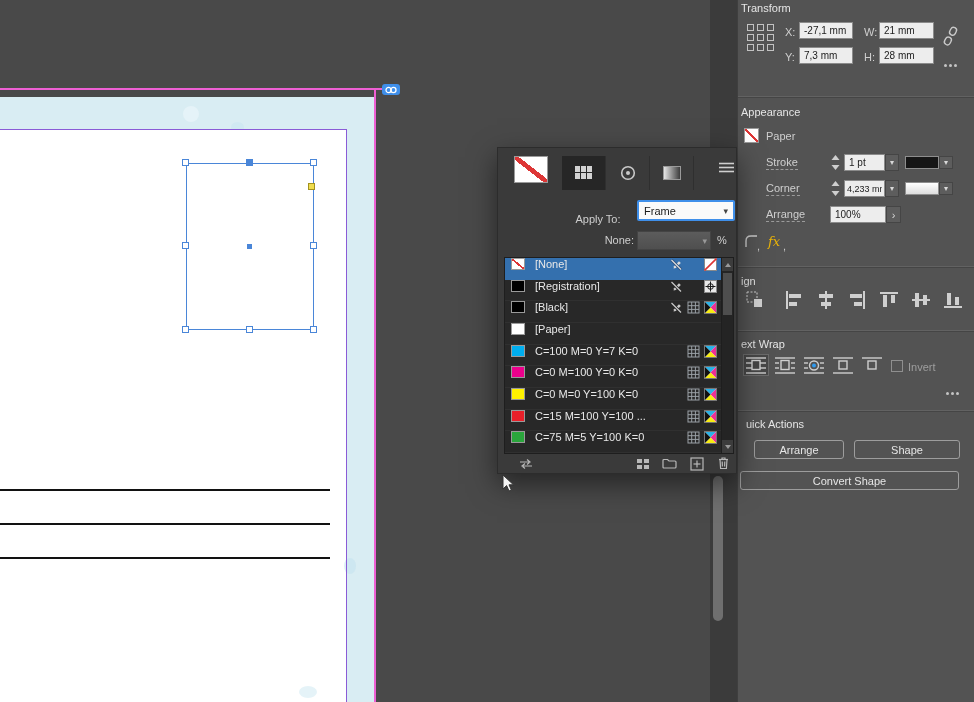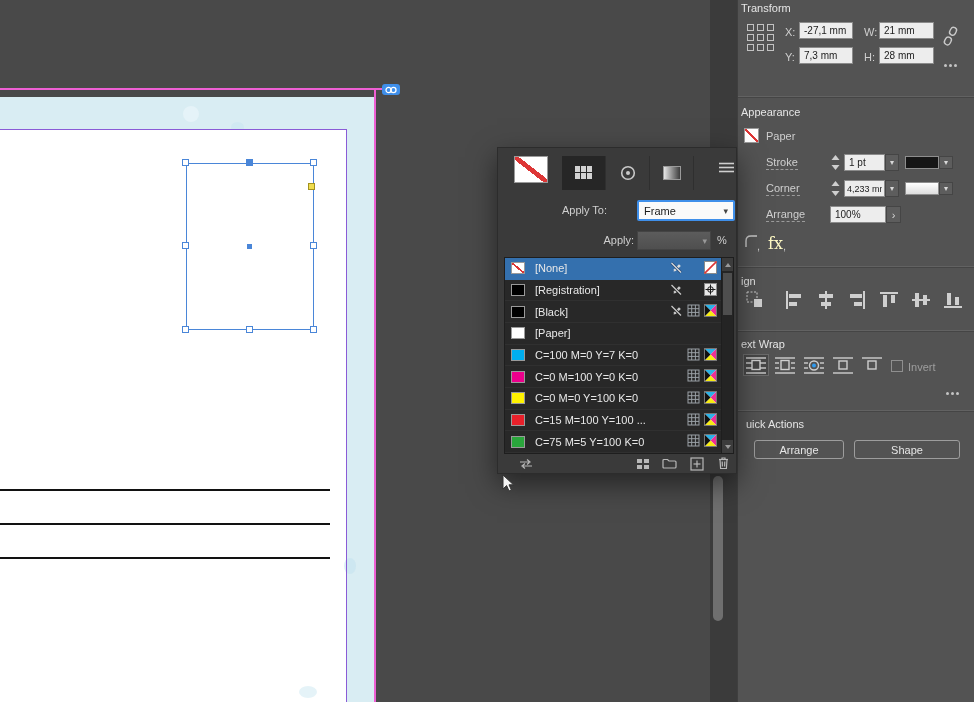--- a/index.html
+++ b/index.html
@@ -39,21 +39,21 @@
        font-family:"Liberation Sans",sans-serif;padding:0 4px;box-sizing:border-box;height:17px;outline:none;}
   .ddarrow{background:#5d5d5d;border:1px solid #454545;display:flex;align-items:center;
        justify-content:center;color:#d8d8d8;font-size:8px;box-sizing:border-box;}
   .chip{border:1px solid #8e8e8e;box-sizing:border-box;}
   .btn{background:transparent;border:1px solid #9d9d9d;border-radius:3px;color:#e6e6e6;font-size:11px;
        display:flex;align-items:center;justify-content:center;box-sizing:border-box;height:19px;}
   .rp-grid{display:grid;grid-template-columns:repeat(3,7px);grid-template-rows:repeat(3,7px);gap:3px;}
   .rp-grid i{border:1px solid #c2c2c2;box-sizing:border-box;}
   .dots3{display:flex;gap:2px;}
   .dots3 i{width:3px;height:3px;border-radius:50%;background:#c4c4c4;}
-  .fx{font-family:"DejaVu Serif",serif;font-size:16px;color:#fef9c3;}
+  .fx{font-style:italic;font-family:"DejaVu Serif",serif;font-size:13px;color:#eab308;}
   .mini-comma{color:#c9c9c9;font-size:11px;}
   .wrap-ic{width:26px;height:22px;display:flex;align-items:center;justify-content:center;box-sizing:border-box;}
   .wrap-ic.pressed{background:#474747;border:1px solid #6b6b6b;}
   .cb{width:12px;height:12px;border:1px solid #8f8f8f;box-sizing:border-box;display:inline-block;}
   .dim{color:#9e9e9e;text-align:center;}
 
   
   .swp{left:497px;top:147px;width:240px;height:327px;background:#3a3a3a;z-index:30;
        box-shadow:0 10px 26px rgba(0,0,0,.5);border:1px solid #2c2c2c;box-sizing:border-box;
        color:#e0e0e0;font-size:11px;}
@@ -64,21 +64,21 @@
   .tab.active{background:#262626;}
   .grad-ic{width:16px;height:12px;background:linear-gradient(90deg,#e6e6e6,#3c3c3c);border:1px solid #9a9a9a;}
   .swp-dd{background:#fafafa;border:2px solid #3f8fea;border-radius:2px;color:#1b1b1b;
        display:flex;align-items:center;box-sizing:border-box;padding:0 5px;font-size:11px;}
   .dd-caret{color:#444;font-size:9px;}
   .tint-fld{background:linear-gradient(to bottom,#5c5c5c,#4f4f4f);border:1px solid #444;
        box-sizing:border-box;display:flex;align-items:center;justify-content:flex-end;padding:0 3px;}
   .tint-caret{color:#999;font-size:9px;}
   .swlist{background:#282828;border:1px solid #1e1e1e;box-sizing:border-box;}
   .sw-rows{position:absolute;left:0;top:0;right:12px;bottom:0;display:flex;flex-direction:column;}
-  .sw-row{flex:1;display:flex;align-items:center;padding:0 4px 0 6px;box-sizing:border-box;
+  .sw-row{flex:1;display:flex;align-items:flex-start;padding:0 4px 0 6px;box-sizing:border-box;
        border-bottom:1px solid #303030;}
   .sw-row.selected{background:#3470ae;border-bottom-color:#3470ae;}
   .sw-chip{width:14px;height:12px;border:1px solid #9a9a9a;box-sizing:border-box;flex:0 0 auto;}
   .sw-name{flex:1;margin-left:10px;color:#e8e8e8;white-space:nowrap;overflow:hidden;}
   .sw-icons{display:flex;gap:4px;align-items:center;}
   .sw-spacer{width:13px;height:13px;}
   .swsb{position:absolute;right:0;top:0;width:12px;height:100%;background:#242424;border-left:1px solid #1e1e1e;box-sizing:border-box;}
   .sb-btn{height:13px;background:#3c3c3c;display:flex;align-items:center;justify-content:center;}
   .sb-bot{position:absolute;bottom:0;left:0;right:0;}
   .sb-up{width:0;height:0;border-left:3px solid transparent;border-right:3px solid transparent;border-bottom:4px solid #9a9a9a;}
@@ -315,20 +315,21 @@
       <i></i>
       <i></i>
       <i></i>
     </div>
 
   <div class="abs divider" style="top:410px"></div>
 
   <div class="abs sec-title" style="left:8px;top:418px">uick Actions</div>
   <div class="abs btn" style="left:16px;top:440px;width:90px">Arrange</div>
   <div class="abs btn" style="left:116px;top:440px;width:106px">Shape</div>
+  <div class="abs btn" style="left:2px;top:471px;width:219px">Convert Shape</div>
 </div>
 
 <div class="abs swp">
   <div class="abs chip-none" style="left:16px;top:8px;width:34px;height:27px"></div>
   <div class="abs" style="left:64px;top:8px;display:flex">
     <div class="tab active">
       <svg width="17" height="14" viewBox="0 0 17 14" fill="#d2d2d2">
           <rect x="0" y="0" width="5" height="6"></rect>
           <rect x="6" y="0" width="5" height="6"></rect>
           <rect x="12" y="0" width="5" height="6"></rect>
@@ -350,27 +351,27 @@
   <div class="abs" style="left:221px;top:14px">
     <svg width="15" height="11" viewBox="0 0 15 11">
         <g stroke="#cfcfcf" stroke-width="1.6">
           <line x1="0" y1="1.5" x2="15" y2="1.5"></line>
           <line x1="0" y1="5.5" x2="15" y2="5.5"></line>
           <line x1="0" y1="9.5" x2="15" y2="9.5"></line>
         </g>
       </svg>
   </div>
 
-  <div class="abs lbl" style="left:64px;top:56px;width:72px;text-align:left">Apply To:</div>
+  <div class="abs lbl" style="left:64px;top:65px;width:72px;text-align:center">Apply To:</div>
   <div class="abs swp-dd" style="left:139px;top:52px;width:98px;height:21px">
     <span style="flex:1">Frame</span>
     <span class="dd-caret">▾</span>
   </div>
 
-  <div class="abs lbl" style="left:64px;top:86px;width:72px;text-align:right">Apply:</div>
+  <div class="abs lbl" style="left:64px;top:86px;width:72px;text-align:right">None:</div>
   <div class="abs tint-fld" style="left:139px;top:83px;width:74px;height:19px">
     <span class="tint-caret">▾</span>
   </div>
   <div class="abs lbl" style="left:219px;top:86px">%</div>
 
   <div class="abs swlist" style="left:6px;top:109px;width:230px;height:197px">
     <div class="sw-rows">
 
       <div class="sw-row selected">
         <span class="sw-chip chip-none"></span>

